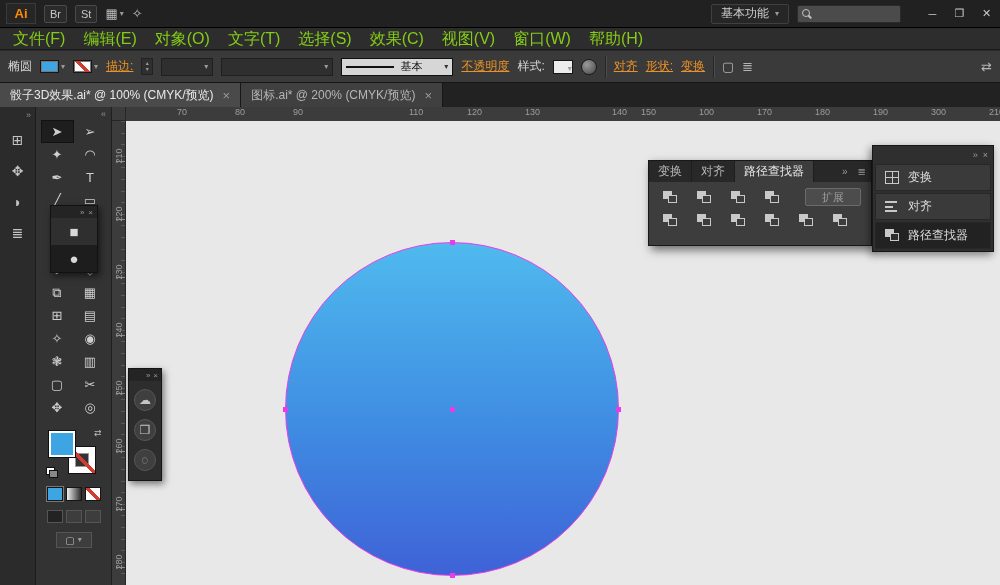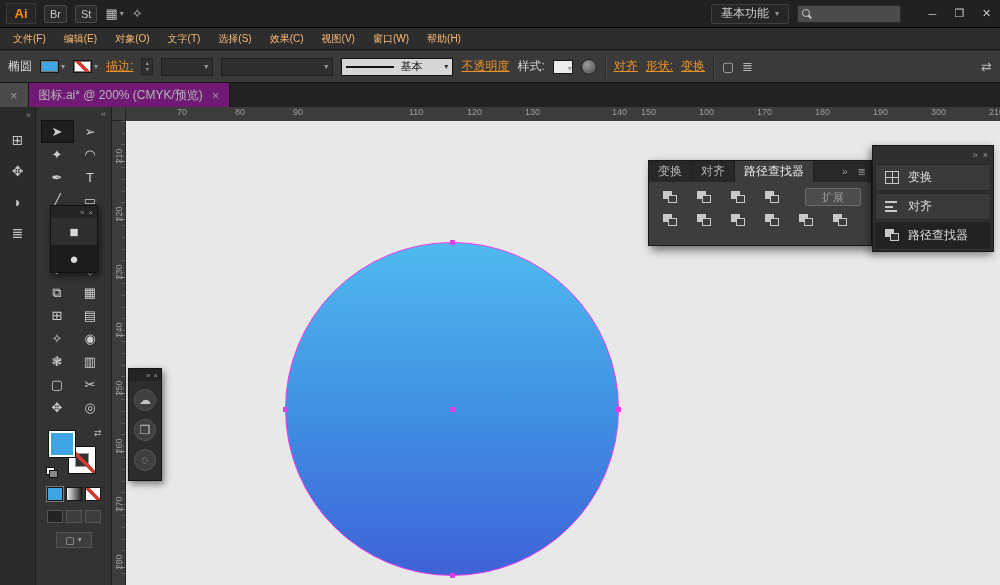--- a/index.html
+++ b/index.html
@@ -21,21 +21,21 @@
 .search{display:flex;align-items:center;width:104px;height:18px;background:#4b4b4b;border:1px solid #2a2a2a;border-radius:2px;margin-right:10px}
 .mag{width:12px;height:12px;margin:0 3px;position:relative;flex:none}
 .mag::before{content:"";position:absolute;width:6px;height:6px;border:1.5px solid #c4c4c4;border-radius:50%;left:1px;top:1px}
 .mag::after{content:"";position:absolute;width:4px;height:1.5px;background:#c4c4c4;transform:rotate(45deg);left:7px;top:8px}
 .search input{flex:1;background:transparent;border:none;outline:none;color:#ddd;font-size:11px;min-width:0}
 .winbtns{display:flex;height:28px}
 .winbtns span{width:27px;display:flex;align-items:center;justify-content:center;color:#c9c9c9;font-size:11px;cursor:pointer}
 
 
 .menubar{position:absolute;top:28px;left:0;right:0;height:22px;background:#2d2d2d;display:flex;align-items:center;padding-left:4px;border-bottom:1px solid #191919}
-.menu-item{padding:0 9px;font-size:10px;color:#fdba74;line-height:22px;cursor:default}
+.menu-item{padding:0 9px;font-size:16px;color:#84cc16;line-height:22px;cursor:default}
 
 
 .controlbar{position:absolute;top:51px;left:0;right:0;height:32px;background:#3a3a3a;border-bottom:1px solid #161616;display:flex;align-items:center;padding:0 8px;gap:8px}
 .cb-label{color:#d5d5d5}
 .cb-link{color:#eb9226;text-decoration:underline;cursor:pointer;white-space:nowrap}
 .swatch{display:flex;align-items:center;gap:2px}
 .swatch .box{width:19px;height:13px;border:1px solid #161616;box-shadow:inset 0 0 0 1px #777}
 .swatch.fill .box{background:#3da6e2}
 .swatch.stroke .box{background:#fff;position:relative;overflow:hidden}
 .swatch.stroke .box::after{content:"";position:absolute;inset:0;background:linear-gradient(45deg,transparent 42%,#d23b2f 42%,#d23b2f 58%,transparent 58%)}
@@ -50,21 +50,21 @@
 .dd.style .val{font-size:11px;color:#111}
 .dd.style .car{color:#333}
 .style-swatch{width:20px;height:14px;background:#ececec;border:1px solid #161616;display:flex;align-items:flex-end;justify-content:flex-end}
 .globe{width:16px;height:16px;border-radius:50%;background:radial-gradient(circle at 35% 32%,#9a9a9a,#464646);border:1px solid #1c1c1c}
 .vsep{width:1px;height:22px;background:#262626;box-shadow:1px 0 0 #4d4d4d}
 .cb-icon{color:#b5b5b5;font-size:13px}
 .cb-right{margin-left:auto;display:flex;align-items:center;gap:10px}
 
 
 .tabbar{position:absolute;top:83px;left:0;right:0;height:24px;background:#222;display:flex;align-items:stretch}
-.tab{display:flex;align-items:center;gap:9px;padding:0 10px;background:#701a75;border-right:1px solid #171717;color:#b5b5b5;font-size:12px;cursor:pointer}
+.tab{display:flex;align-items:center;gap:9px;padding:0 10px;background:#404040;border-right:1px solid #171717;color:#b5b5b5;font-size:12px;cursor:pointer}
 .tab.active{background:#4a4a4a;color:#e9e9e9}
 .tab .close{color:#9a9a9a;font-size:13px}
 
 
 .main{position:absolute;top:107px;left:0;right:0;bottom:0;background:#333}
 
 
 .left-dock{position:absolute;left:0;top:0;bottom:0;width:36px;background:#2b2b2b;border-right:1px solid #1c1c1c;display:flex;flex-direction:column;align-items:center;padding-top:3px;gap:9px}
 .dk-head{font-size:9px;color:#8f8f8f;align-self:flex-end;margin-right:4px}
 .dk{width:26px;height:22px;display:flex;align-items:center;justify-content:center;color:#c3c3c3;font-size:14px;cursor:pointer}
@@ -229,20 +229,21 @@
     <span class="vsep"></span>
     <span class="cb-icon">▢</span>
     <span class="cb-icon">≣</span>
     <div class="cb-right">
       <span class="cb-icon">⇄</span>
     </div>
   </div>
 
   <div class="tabbar">
       <div class="tab active">
+        <span class="tab-title">骰子3D效果.ai* @ 100% (CMYK/预览)</span>
         <span class="close">×</span>
       </div>
       <div class="tab">
         <span class="tab-title">图标.ai* @ 200% (CMYK/预览)</span>
         <span class="close">×</span>
       </div>
     </div>
 
   <div class="main">
 

